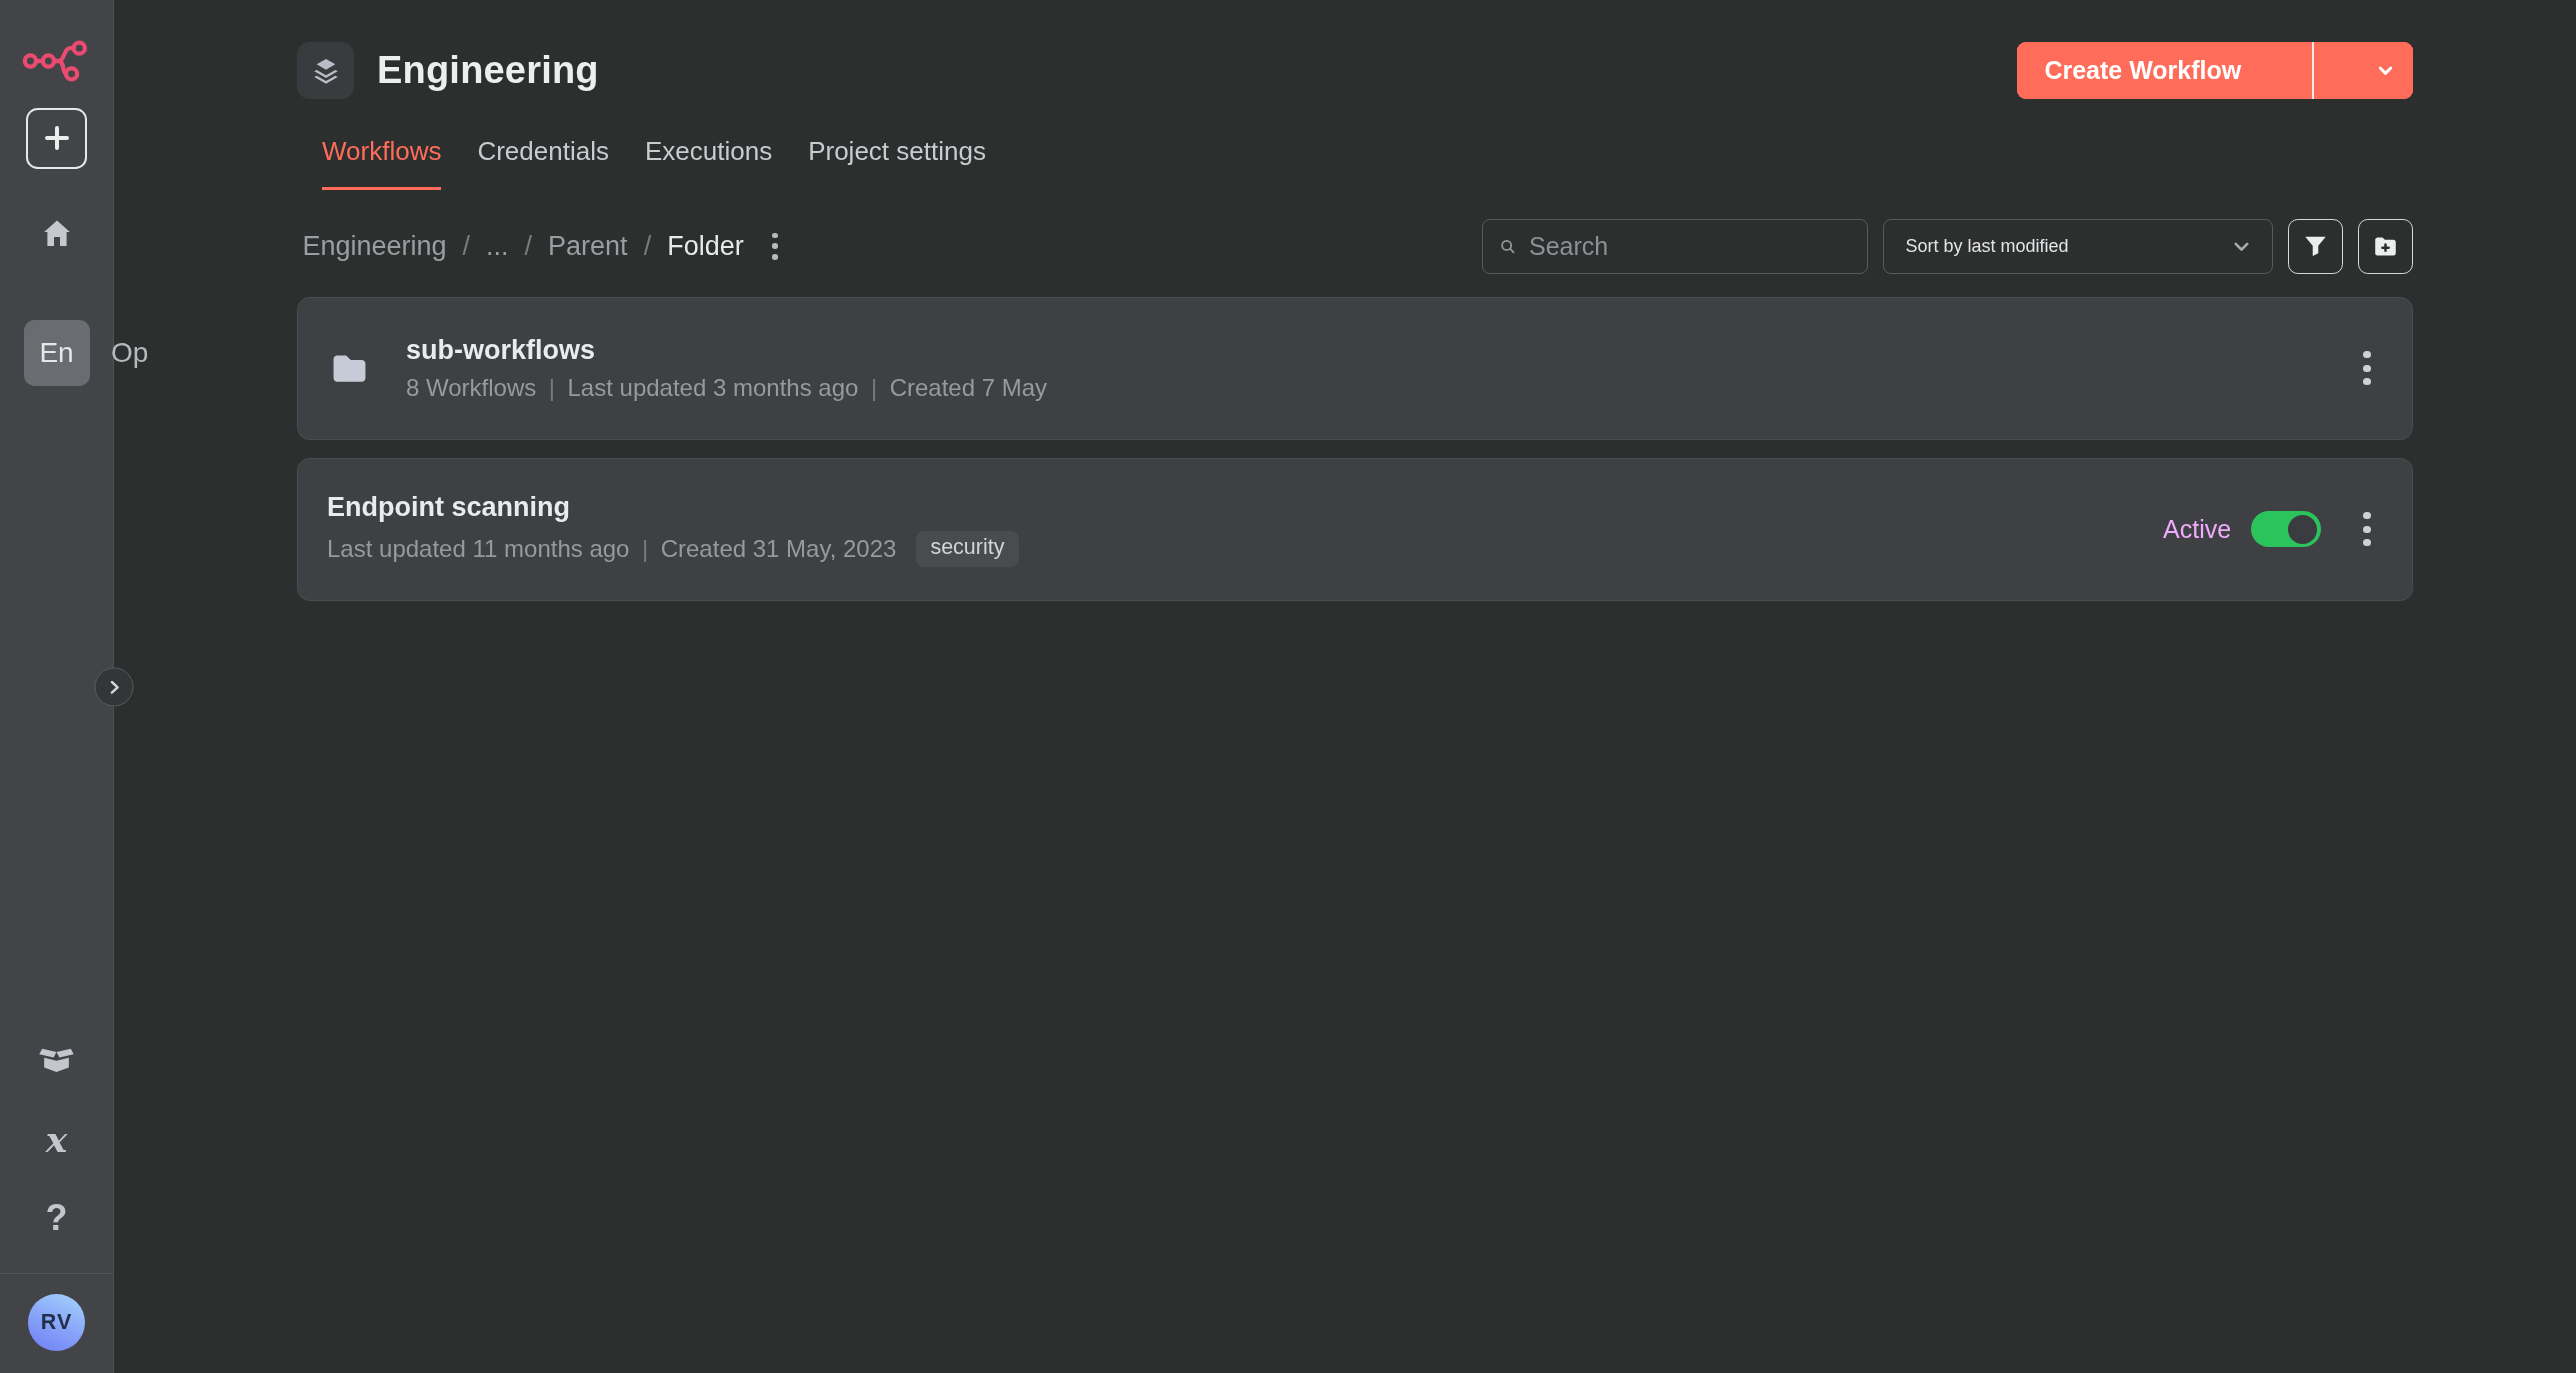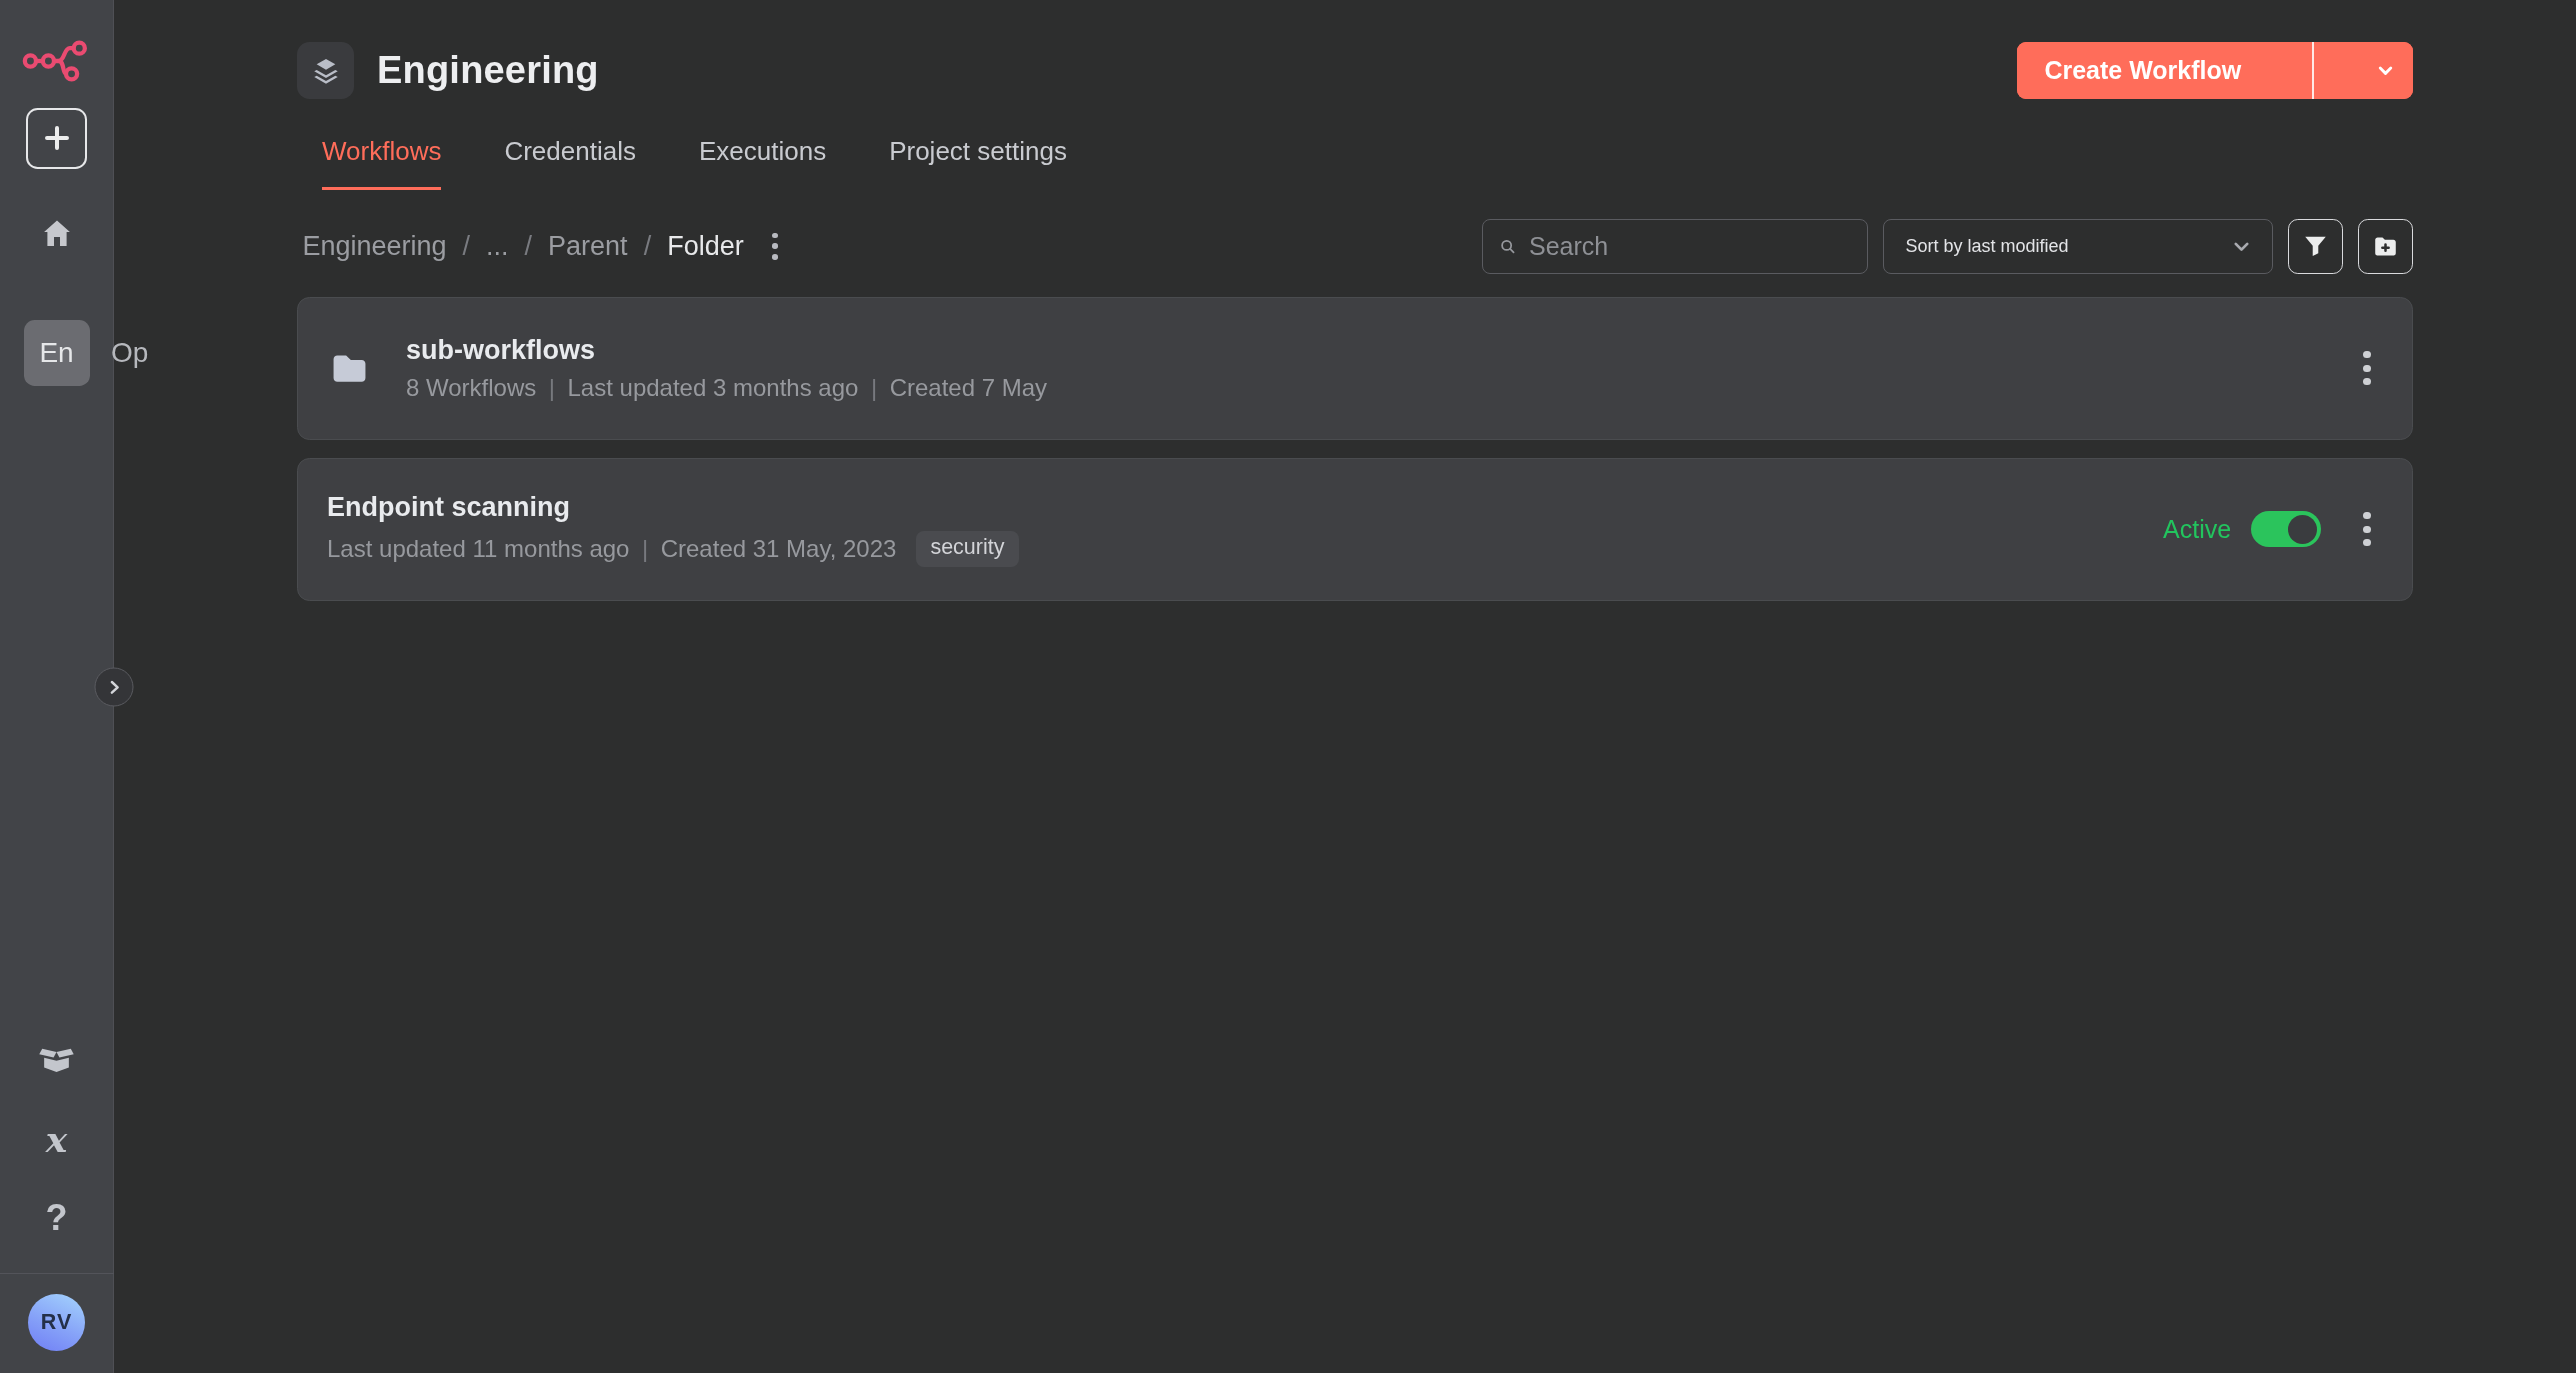--- a/index.html
+++ b/index.html
@@ -62,21 +62,21 @@
   .page-title { margin-left:23px; font-size:38px; font-weight:700; color:#edeef0; letter-spacing:0.2px; }
 
   .create-split { margin-left:auto; display:flex; height:57px; border-radius:9px; overflow:hidden; background:#ff6d5a;gap:44px; }
   .create-main {
     border:none; background:#ff6d5a; color:#fff; font-family:inherit;
     font-size:25px; font-weight:600; padding:0 27px; cursor:pointer;
   }
   .create-divider { width:1.8px; background:rgba(255,255,255,.85); margin:0; }
   .create-caret { width:55px; background:#ff6d5a; border:none; display:flex; align-items:center; justify-content:center; cursor:pointer; }
 
-  .tabs { margin-top:36px; display:flex; gap:63px; padding-left:25px; }
+  .tabs { margin-top:36px; display:flex; gap:36px; padding-left:25px; }
   .tab { font-size:26px; color:#c9cbd0; padding-bottom:19.7px; border-bottom:3.6px solid transparent; cursor:pointer; }
   .tab.active { color:#ff6d5a; border-bottom-color:#ff6d5a; }
 
   .controls-row { margin-top:29px; display:flex; align-items:center; height:55px; }
   .breadcrumb { display:flex; align-items:center; gap:16px; font-size:27px; padding-left:5.4px; }
   .crumb { color:#9b9da2; cursor:pointer; }
   .crumb-sep { color:#797b80; }
   .crumb.current { color:#e8e9eb; font-weight:500; cursor:default; }
   .crumb-menu { margin-left:5.4px; display:flex; flex-direction:column; gap:5.4px; padding:7.2px; cursor:pointer; }
   .crumb-menu .dot { width:5.4px; height:5.4px; border-radius:50%; background:#b8bac0; }
@@ -111,21 +111,21 @@
   .card-text { display:flex; flex-direction:column; gap:8px; }
   .card-title { font-size:27px; font-weight:700; color:#e9ebee; }
   .card.workflow .card-title { font-weight:600; }
   .card-meta { display:flex; align-items:center; gap:12.5px; font-size:24px; color:#97999e; }
   .meta-sep { color:#77797e; font-weight:300; }
   .tag-badge {
     margin-left:7.2px; background:#4a4b4f; color:#d3d4d8; font-size:21.5px;
     padding:4.5px 14.3px 6.3px 14.3px; border-radius:8px; cursor:pointer;
   }
   .card-right { margin-left:auto; display:flex; align-items:center; }
-  .status-label { color:#22c55e; font-size:25px; margin-right:19.7px; }
+  .status-label { color:#f0abfc; font-size:25px; margin-right:19.7px; }
   .toggle { width:70px; height:36px; border-radius:18px; background:#2bc45c; position:relative; cursor:pointer; }
   .toggle .knob { position:absolute; right:3.6px; top:3.6px; width:29px; height:29px; border-radius:50%; background:#3a3c3f; }
   .kebab { display:flex; flex-direction:column; gap:6.3px; padding:9px 12.5px; cursor:pointer; margin-left:30px; }
   .kebab .dot { width:7.2px; height:7.2px; border-radius:50%; background:#ced0d4; }
   .card.folder .kebab { margin-left:auto; }
 </style>
 </head>
 <body>
 
 <aside class="sidebar">

